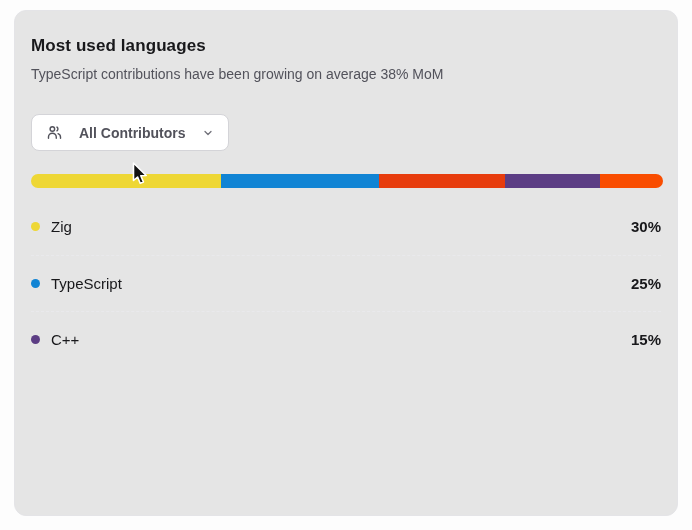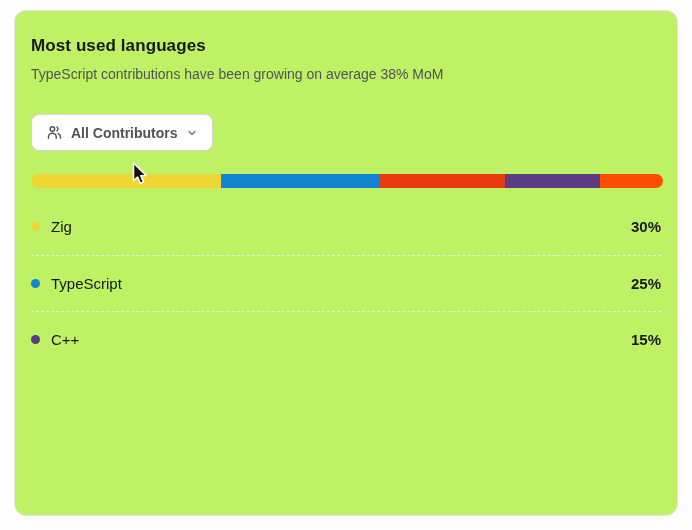--- a/index.html
+++ b/index.html
@@ -6,41 +6,41 @@
   html, body {
     width: 692px; height: 530px;
     background: #fdfdfd;
     font-family: "Liberation Sans", "DejaVu Sans", sans-serif;
     overflow: hidden;
   }
   .card {
     position: absolute;
     left: 14px; top: 10px;
     width: 664px; height: 506px;
-    background: #bef264;
+    background: #e5e5e5;
     border: 1px solid #e4e4e7;
     border-radius: 12px;
     padding: 25px 16px 16px 16px;
   }
   .card-title {
     font-size: 17px;
     font-weight: 700;
     color: #18181b;
     letter-spacing: 0.1px;
   }
   .card-subtitle {
     margin-top: 10px;
     font-size: 14px;
     color: #52525b;
   }
   .filter-btn {
     margin-top: 32px;
     display: inline-flex;
     align-items: center;
-    gap: 8px;
+    gap: 16px;
     background: #ffffff;
     border: 1px solid #d4d4d8;
     border-radius: 8px;
     padding: 9px 14px;
     font-family: inherit;
     font-size: 14px;
     font-weight: 600;
     color: #52525b;
     cursor: pointer;
   }

